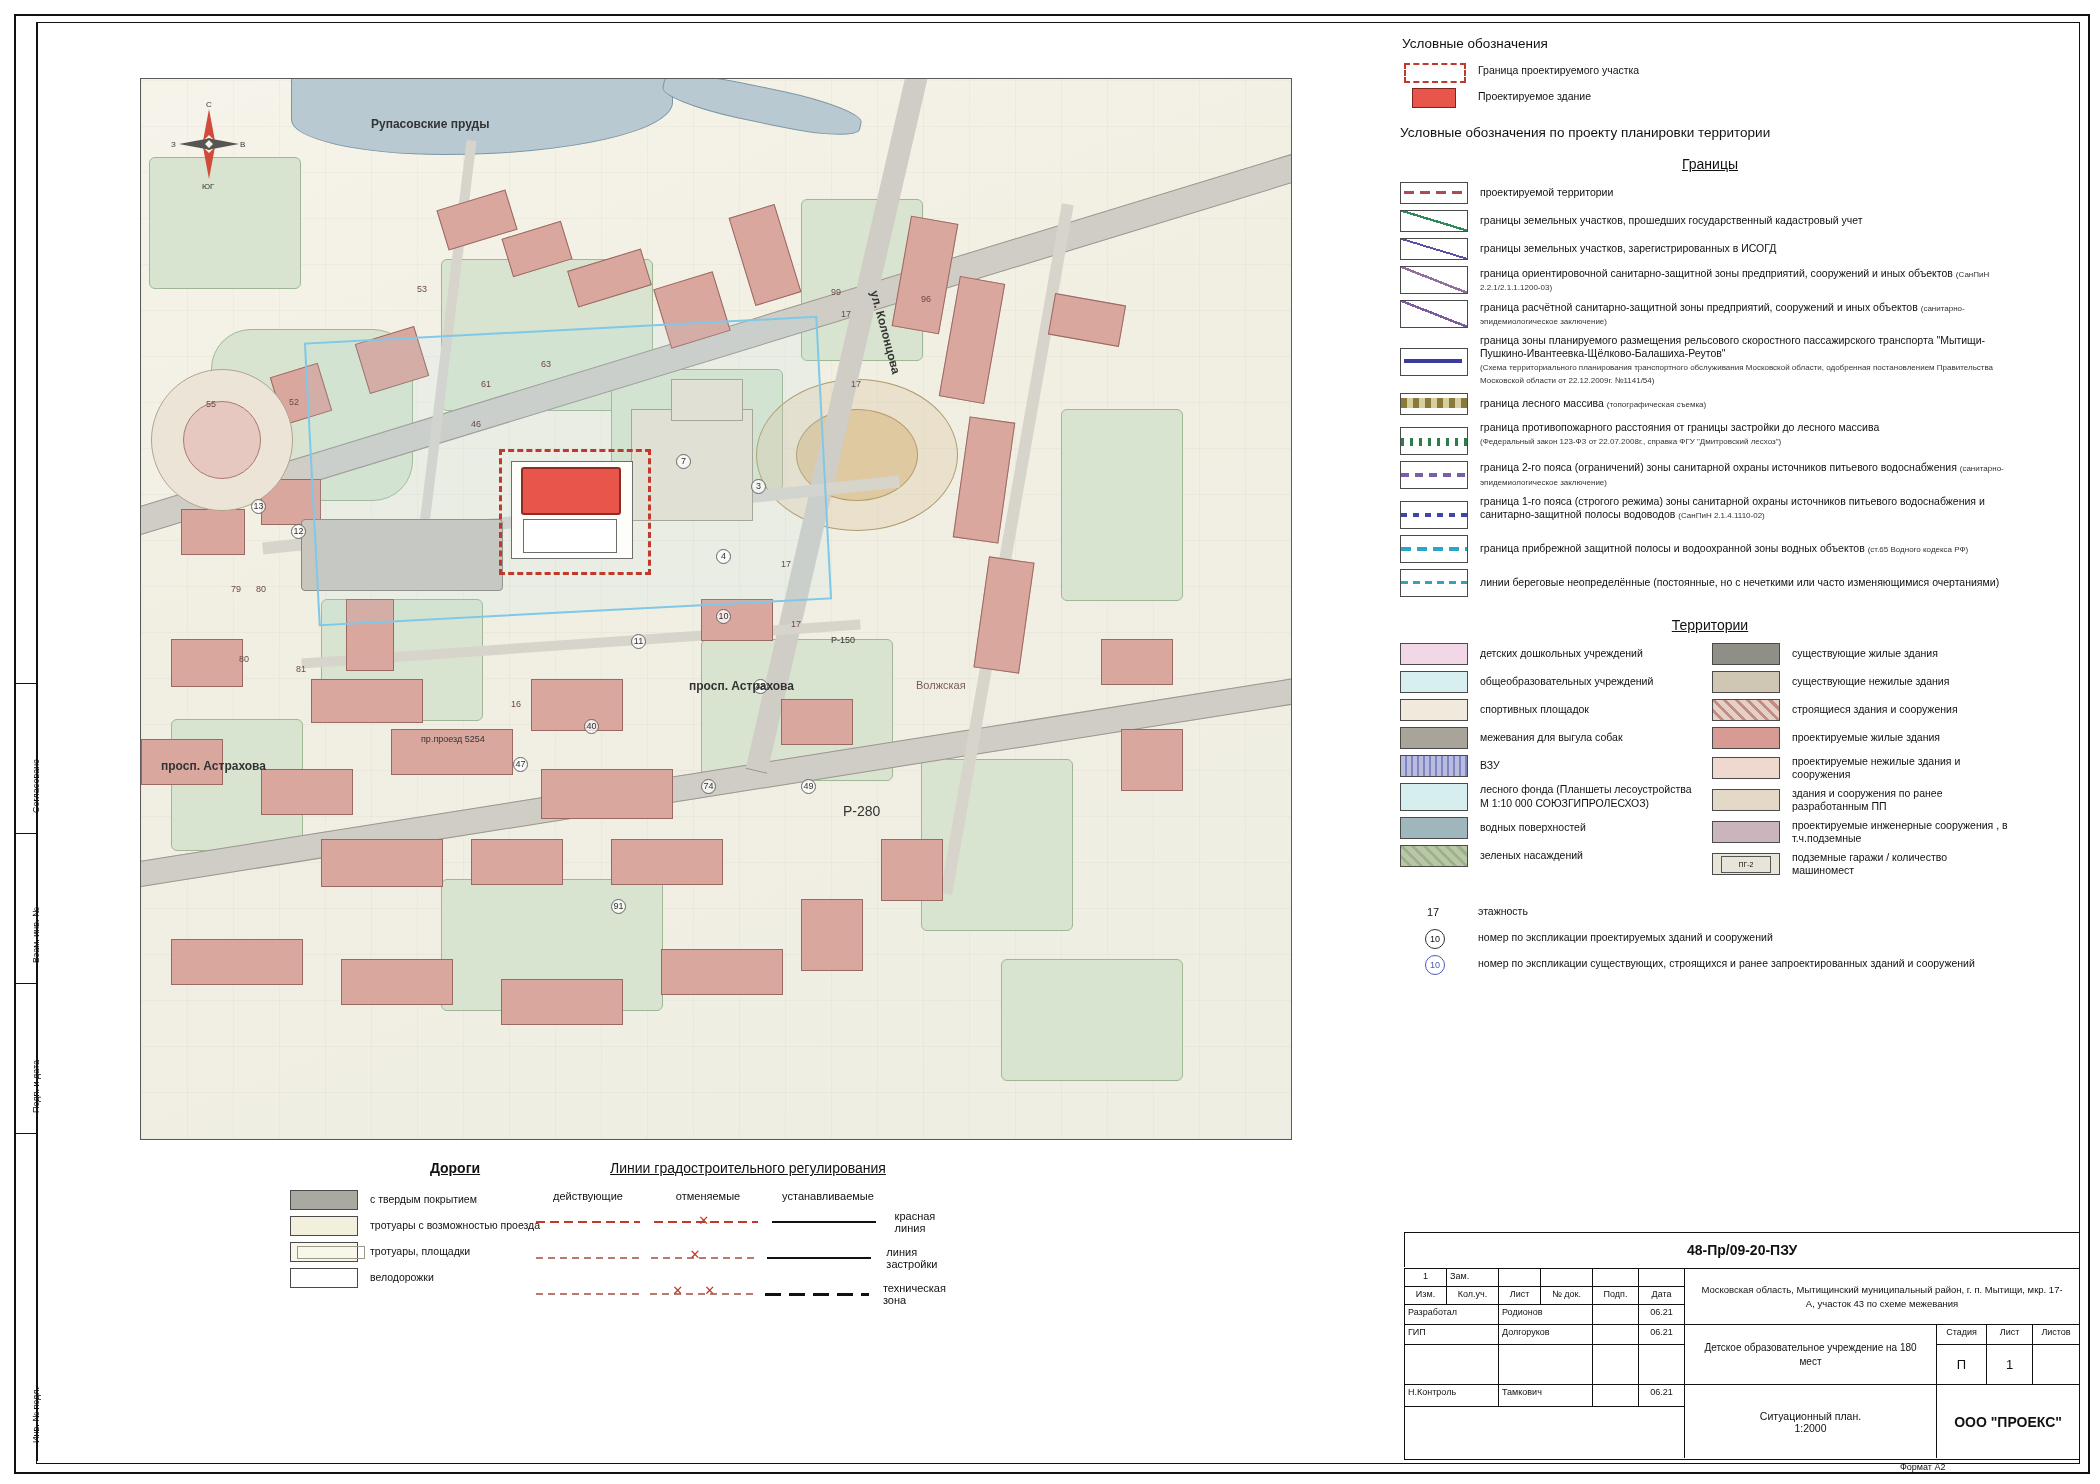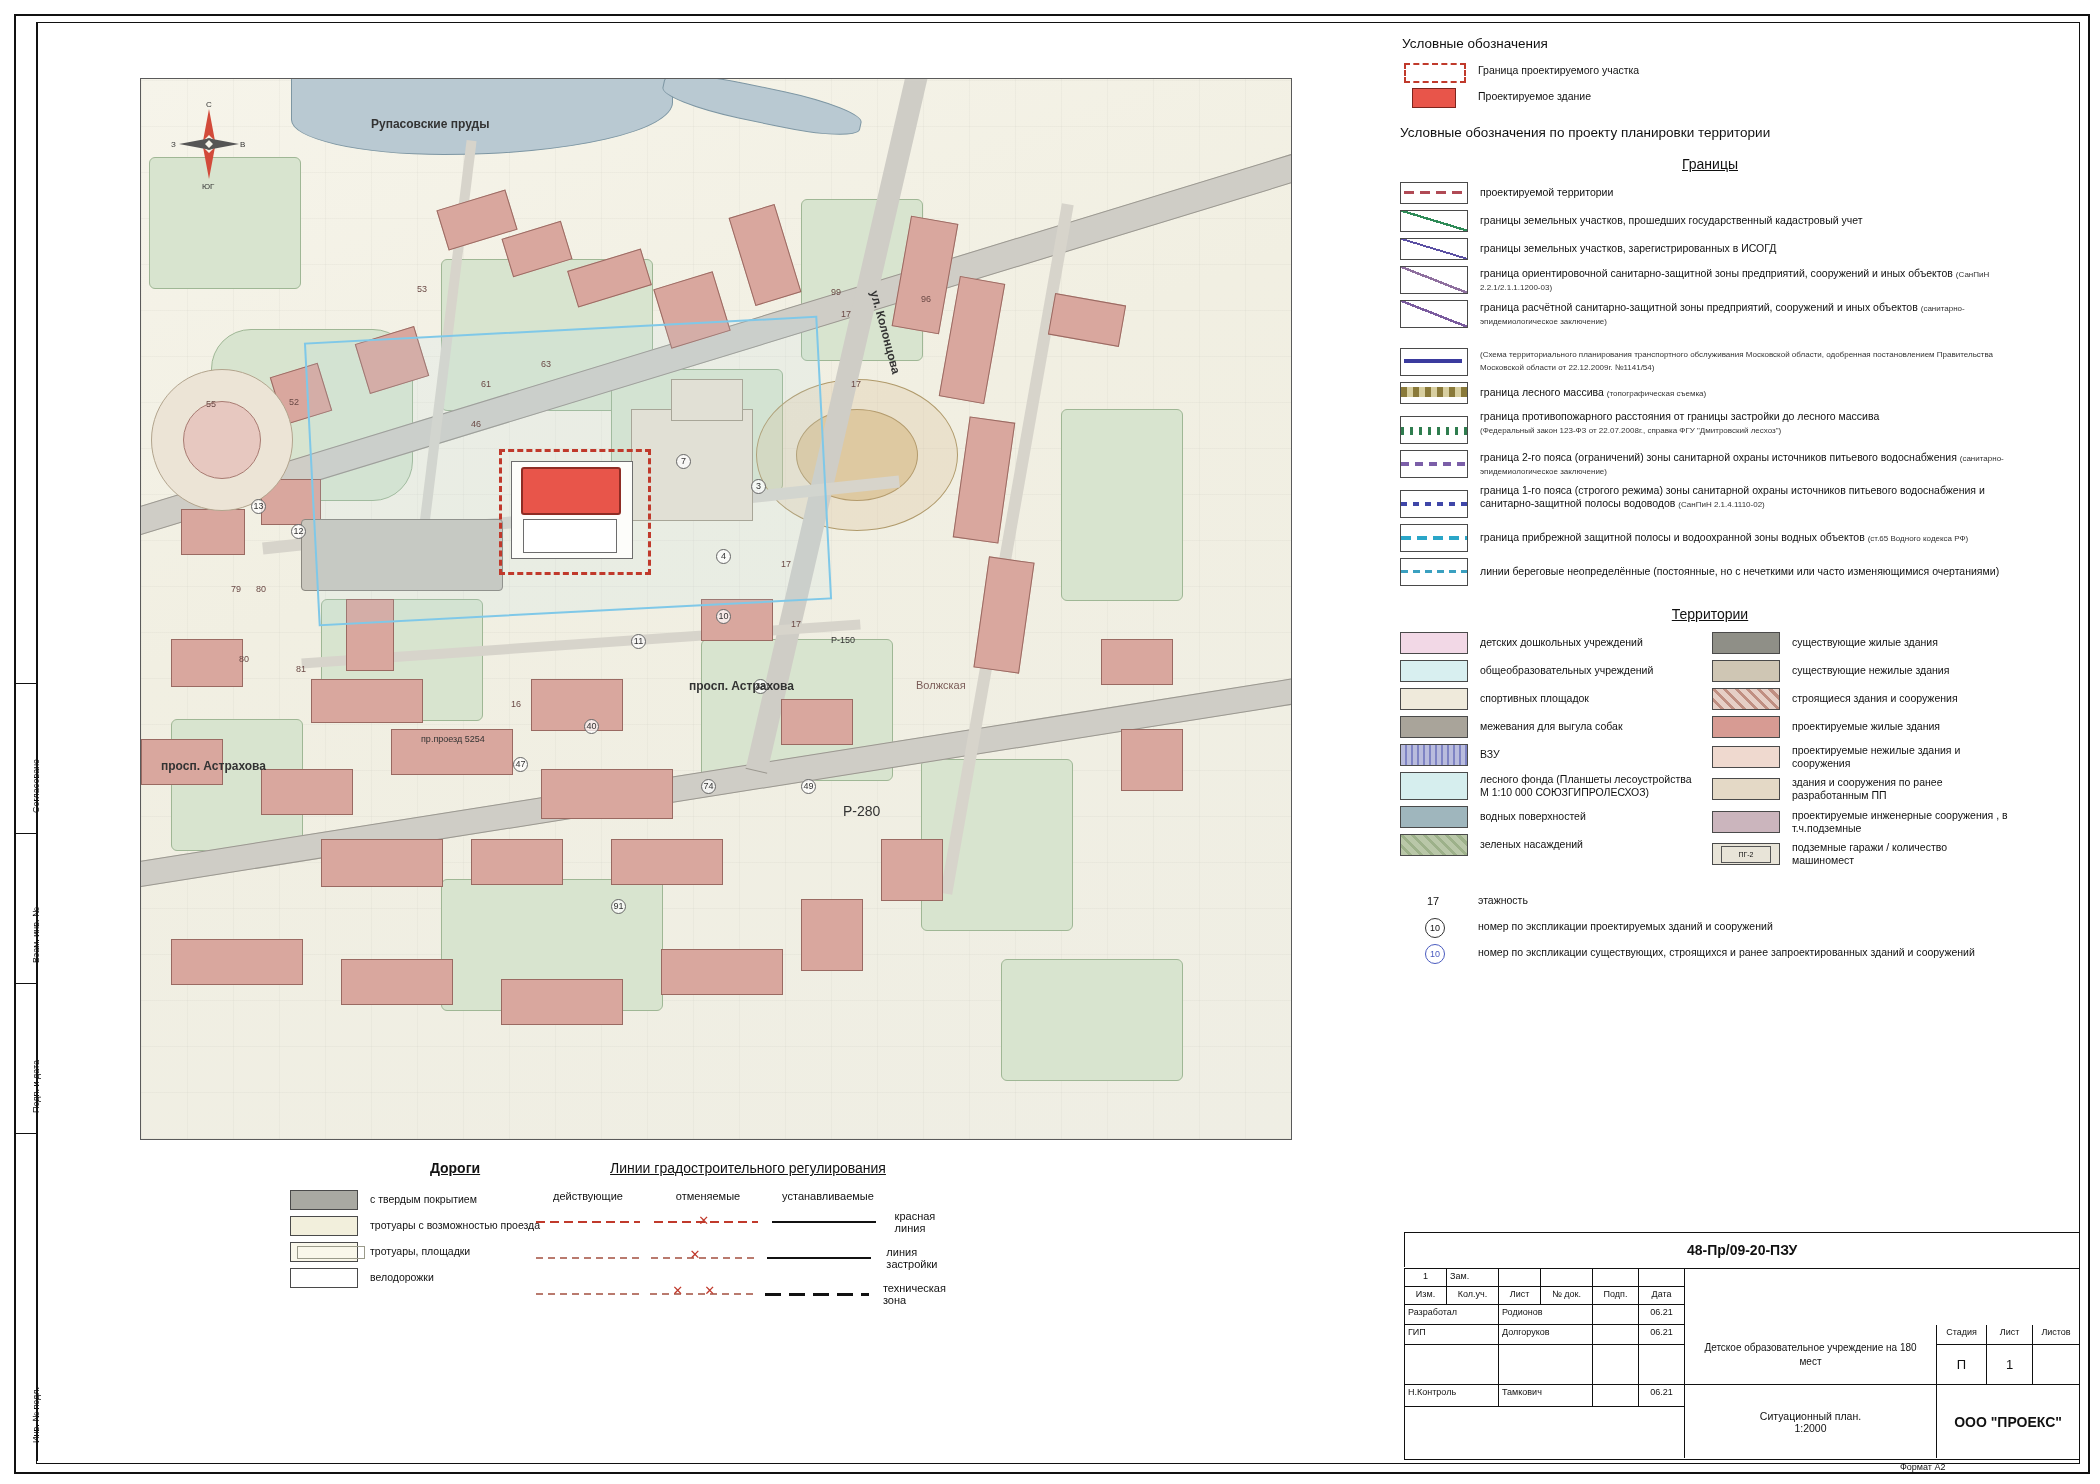--- a/index.html
+++ b/index.html
@@ -272,21 +272,21 @@
         <div class="sw tall" style="position:relative;background:#fff;">
           <div style="position:absolute;left:0;top:0;width:66px;height:26px;background:linear-gradient(to right top,transparent 48%,#7a5b9e 48%,#7a5b9e 53%,transparent 53%);"></div>
         </div>
         <div class="lbl"><span>граница расчётной санитарно-защитной зоны предприятий, сооружений и иных объектов</span> <span class="sm">(санитарно-эпидемиологическое заключение)</span></div>
       </div>
 
       <div class="row" style="align-items:flex-start;">
         <div class="sw tall" style="position:relative;background:#fff;margin-top:14px;">
           <div style="position:absolute;left:3px;top:10px;width:58px;height:4px;background:#3b3b9e;"></div>
         </div>
-        <div class="lbl"><br><span class="sm">(Схема территориального планирования транспортного обслуживания Московской области, одобренная постановлением Правительства Московской области от 22.12.2009г. №1141/54)</span></div>
+        <div class="lbl"><span>граница зоны планируемого размещения рельсового скоростного пассажирского транспорта "Мытищи-Пушкино-Ивантеевка-Щёлково-Балашиха-Реутов"</span><br><span class="sm">(Схема территориального планирования транспортного обслуживания Московской области, одобренная постановлением Правительства Московской области от 22.12.2009г. №1141/54)</span></div>
       </div>
 
       <div class="row">
         <div class="sw" style="position:relative;background:#fff;">
           <div style="position:absolute;left:0;top:4px;width:66px;height:10px;background:repeating-linear-gradient(90deg,#8a7a3a 0 6px,#d8cfa0 6px 12px);"></div>
         </div>
         <div class="lbl"><span>граница лесного массива</span> <span class="sm">(топографическая съемка)</span></div>
       </div>
 
       <div class="row" style="align-items:flex-start;">
@@ -526,20 +526,21 @@
     <div class="cell" style="left:188px;top:76px;width:46px;height:40px;"></div>
     <div class="cell c" style="left:234px;top:76px;width:46px;height:40px;"></div>
 
     <div class="cell" style="left:0;top:116px;width:94px;height:22px;">Н.Контроль</div>
     <div class="cell" style="left:94px;top:116px;width:94px;height:22px;">Тамкович</div>
     <div class="cell" style="left:188px;top:116px;width:46px;height:22px;"></div>
     <div class="cell c" style="left:234px;top:116px;width:46px;height:22px;">06.21</div>
 
     <div class="cell" style="left:0;top:138px;width:280px;height:51px;border-bottom:none;"></div>
 
+    <div class="cell c" style="left:280px;top:0;width:394px;height:56px;border-right:none;display:flex;align-items:center;justify-content:center;font-size:9.5px;line-height:1.4;padding:0 12px;">Московская область, Мытищинский муниципальный район, г. п. Мытищи, мкр. 17-А, участок 43 по схеме межевания</div>
 
     <div class="cell c" style="left:280px;top:56px;width:252px;height:60px;display:flex;align-items:center;justify-content:center;font-size:10px;line-height:1.35;padding:0 8px;">Детское образовательное учреждение на 180 мест</div>
     <div class="cell c" style="left:532px;top:56px;width:50px;height:20px;">Стадия</div>
     <div class="cell c" style="left:582px;top:56px;width:46px;height:20px;">Лист</div>
     <div class="cell c" style="left:628px;top:56px;width:46px;height:20px;border-right:none;">Листов</div>
     <div class="cell c" style="left:532px;top:76px;width:50px;height:40px;display:flex;align-items:center;justify-content:center;font-size:13px;">П</div>
     <div class="cell c" style="left:582px;top:76px;width:46px;height:40px;display:flex;align-items:center;justify-content:center;font-size:13px;">1</div>
     <div class="cell c" style="left:628px;top:76px;width:46px;height:40px;border-right:none;"></div>
 
     <div class="cell c" style="left:280px;top:116px;width:252px;height:73px;border-bottom:none;display:flex;flex-direction:column;align-items:center;justify-content:center;font-size:10.5px;">

